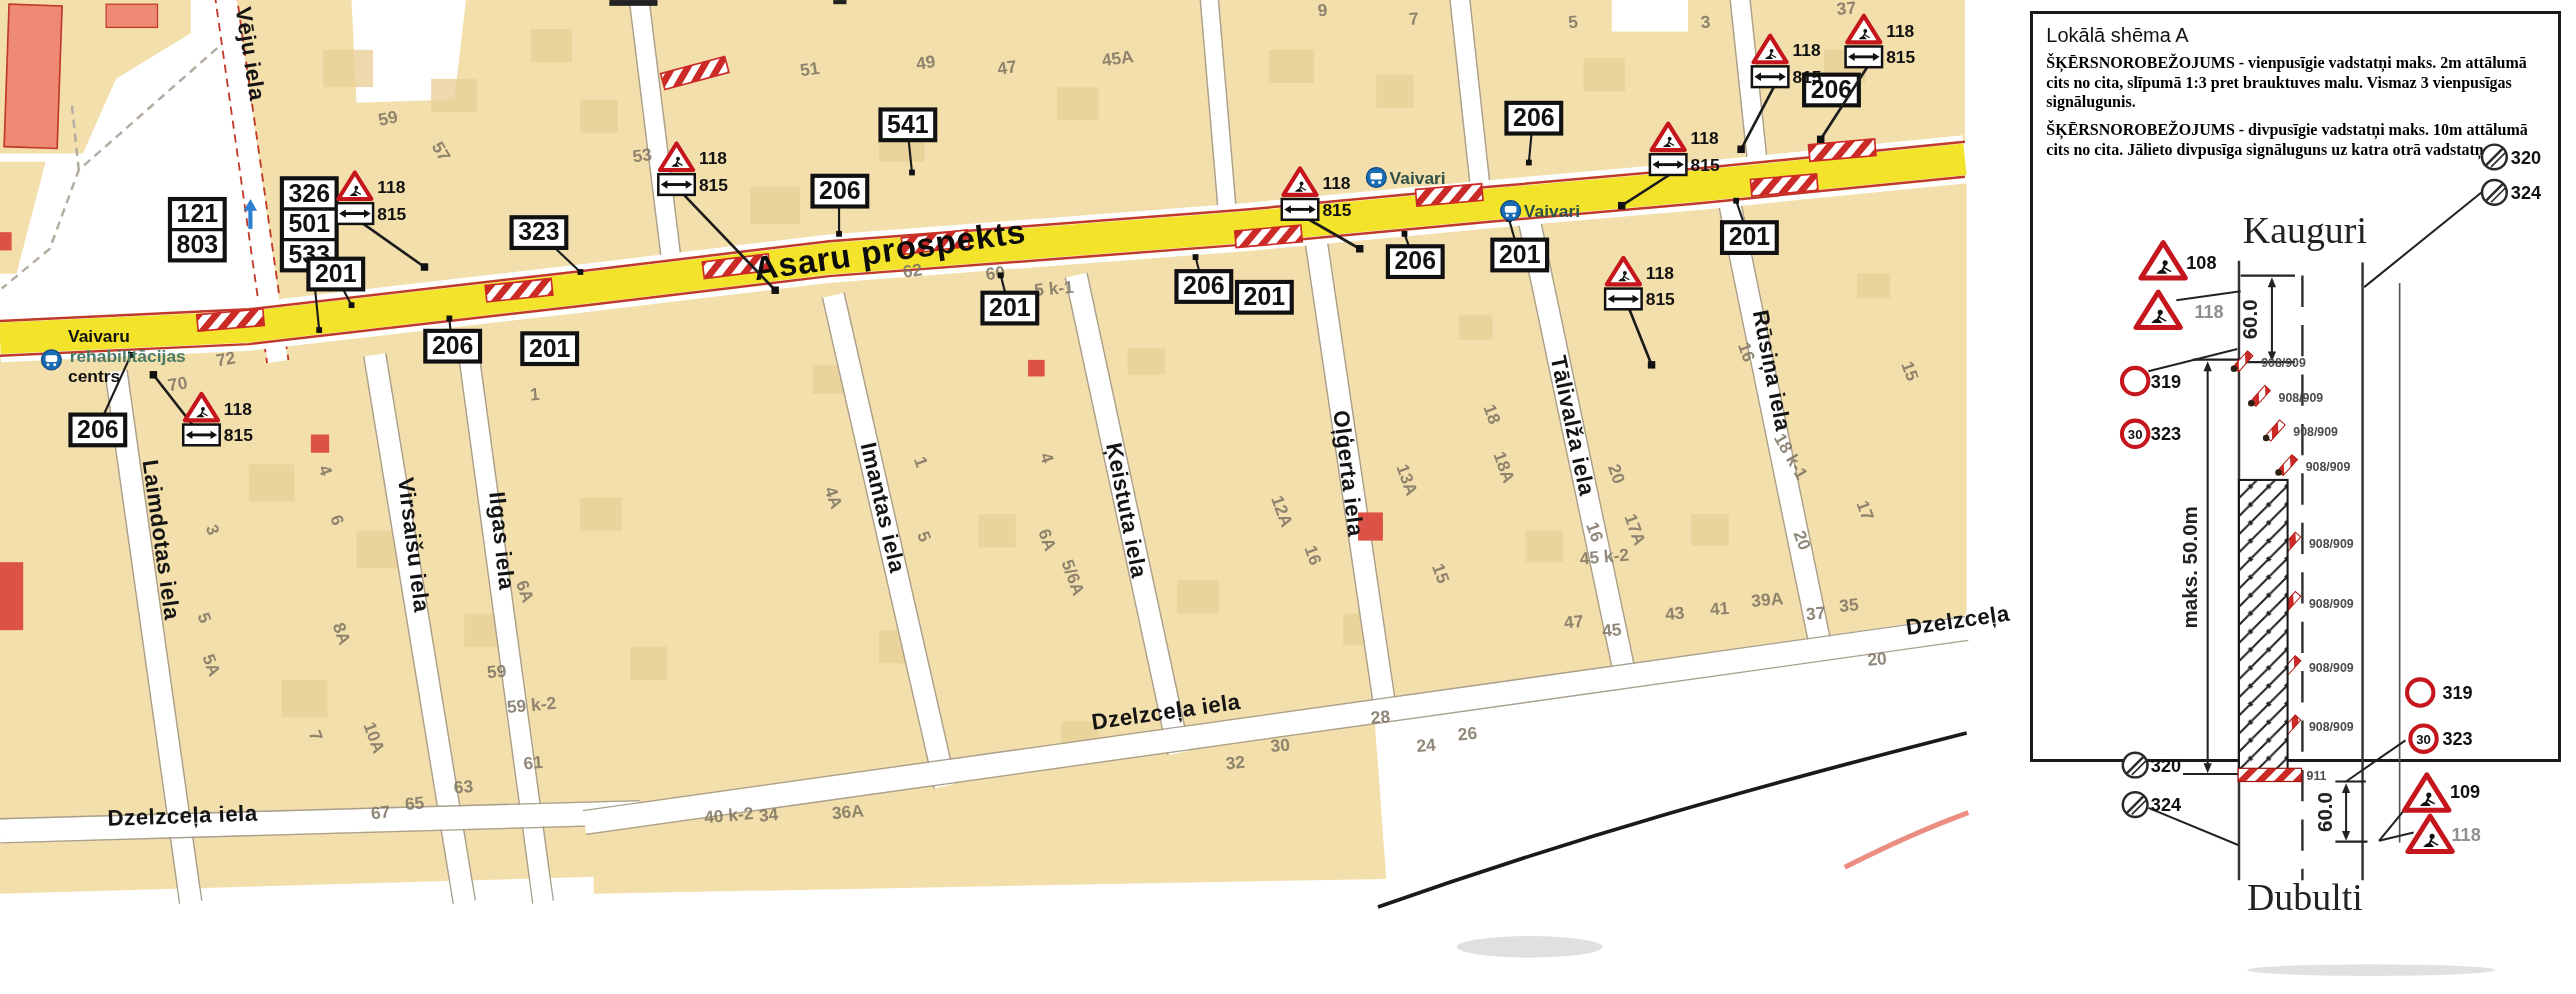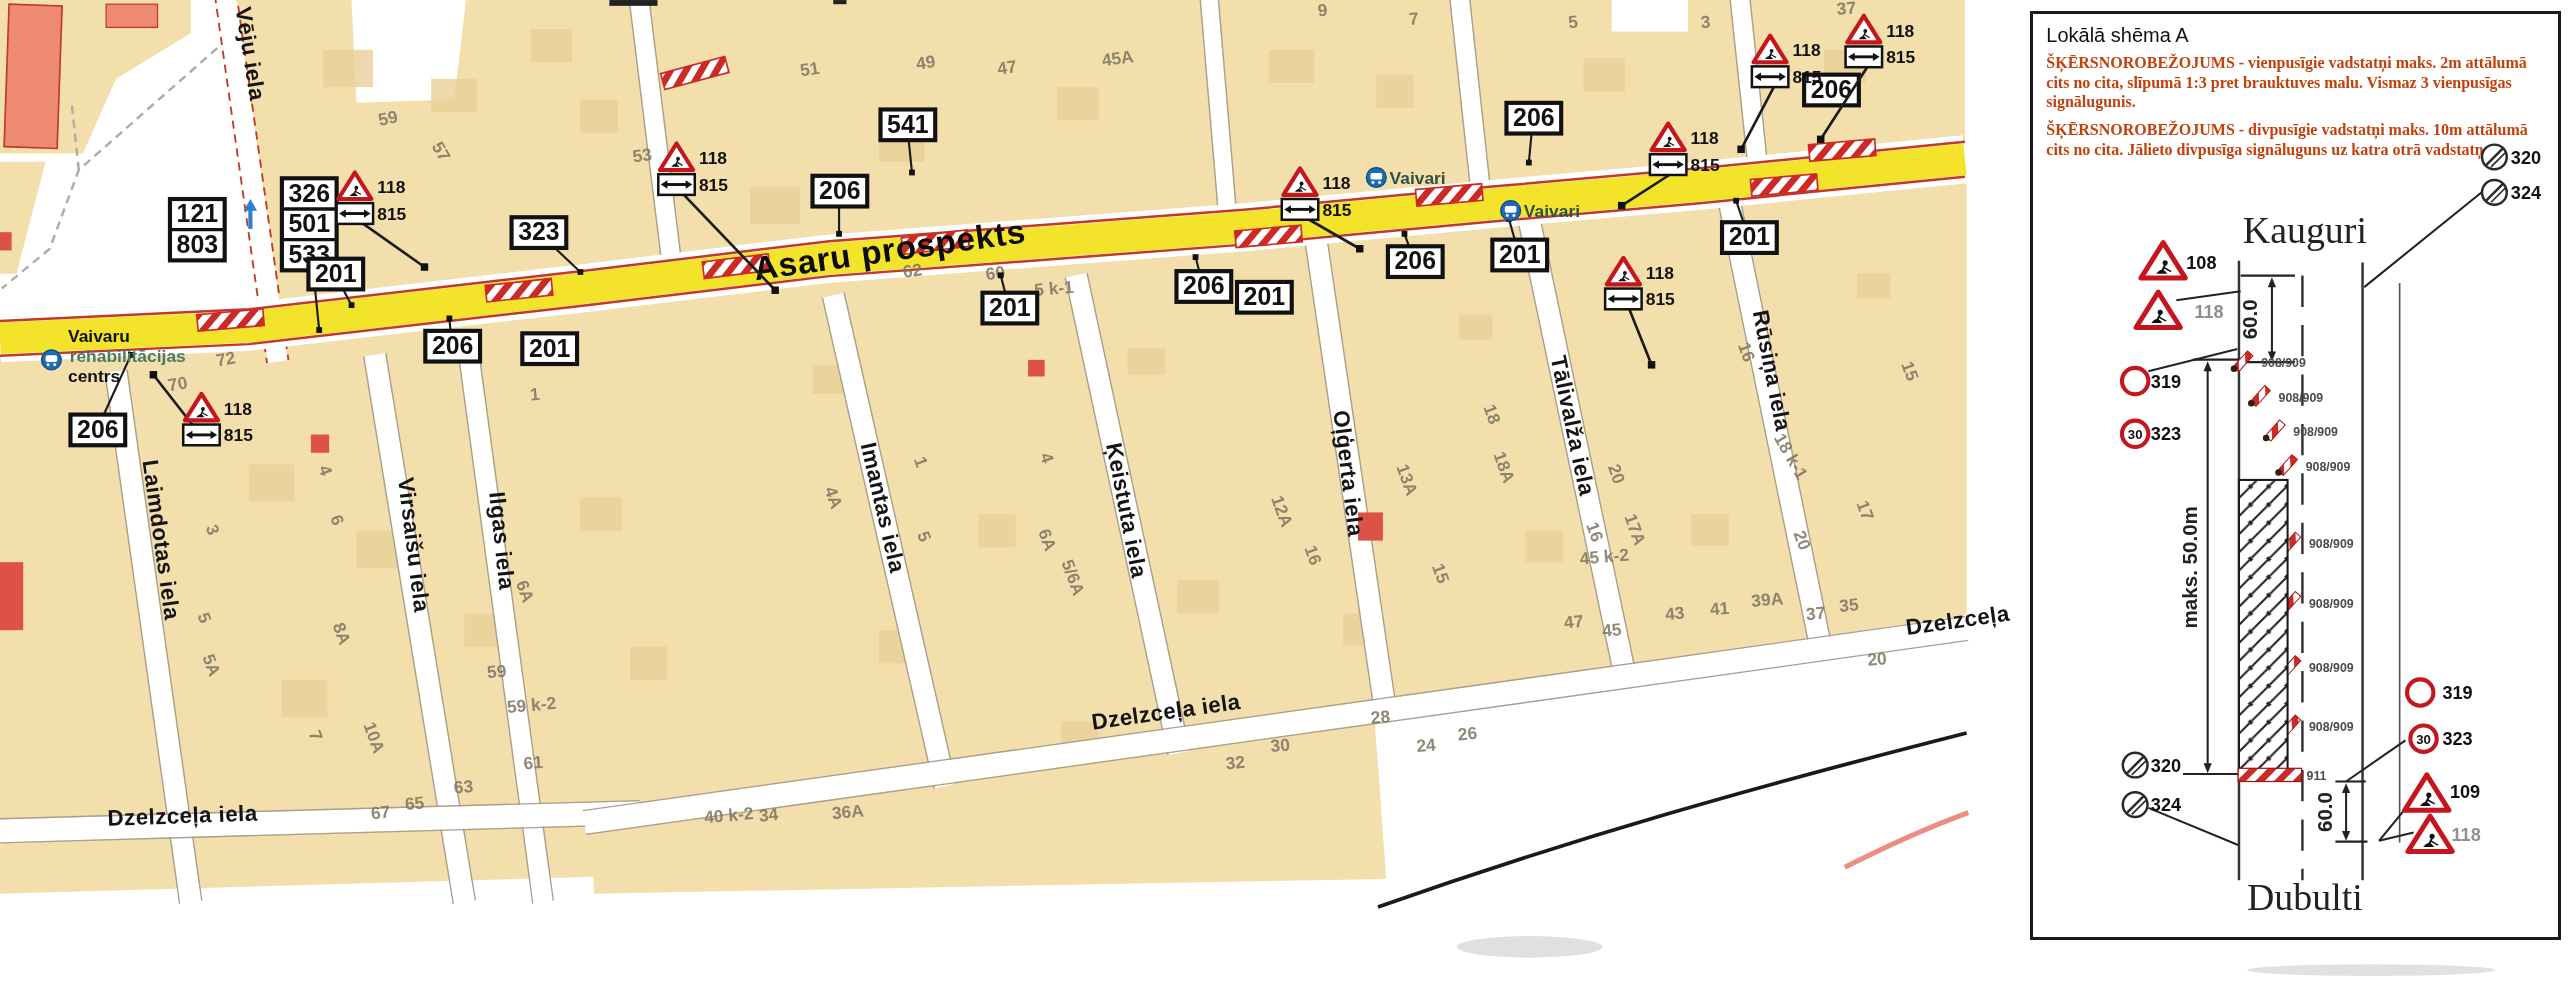--- a/index.html
+++ b/index.html
@@ -1,20 +1,20 @@
 <!DOCTYPE html>
 <html style="font-size:13.3px"><head>
 <meta charset="utf-8">
 <style>
   html,body{margin:0;padding:0;background:#fff}
   .stage{position:relative;width:2576px;height:995px;background:#fff;overflow:hidden;font-family:"Liberation Sans",sans-serif}
   #map-svg{position:absolute;left:0;top:0;width:2576px;height:995px}
-  .legend{position:absolute;left:2030px;top:10.8px;width:531px;height:929px;border:3.3px solid #1a1a1a;background:#fff;box-sizing:border-box;z-index:2}
+  .legend{position:absolute;left:2030px;top:10.8px;width:531px;height:751px;border:3.3px solid #1a1a1a;background:#fff;box-sizing:border-box;z-index:2}
   .legend-title{font:400 20px "Liberation Sans",sans-serif;color:#111;margin:10px 0 6.6px 13.3px}
-  .legend-par{font:600 16px/1.22 "Liberation Serif",serif;color:#c2410c;margin:1.7px 15px 8.3px 13.3px}
+  .legend-par{font:600 16px/1.22 "Liberation Serif",serif;color:#000000;margin:1.7px 15px 8.3px 13.3px}
   .legend-par .lh{font-weight:700}
   #legend-svg{position:absolute;left:0;top:0;width:524px;height:922px;pointer-events:none}
   
   text{font-family:"Liberation Sans",sans-serif}
   .hn{font-weight:700;font-size:21px;fill:#7d7462;opacity:.85}
   .street{font-weight:700;font-size:27px;fill:#141414;letter-spacing:.5px}
   .mainroad{font-weight:700;font-size:40px;fill:#0c0c0c;letter-spacing:1px}
   .boxnum{font-weight:700;font-size:30px;fill:#111;text-anchor:middle}
   .wlabel{font-weight:700;font-size:21px;fill:#111}
   .busname{font-weight:700;font-size:21px}

